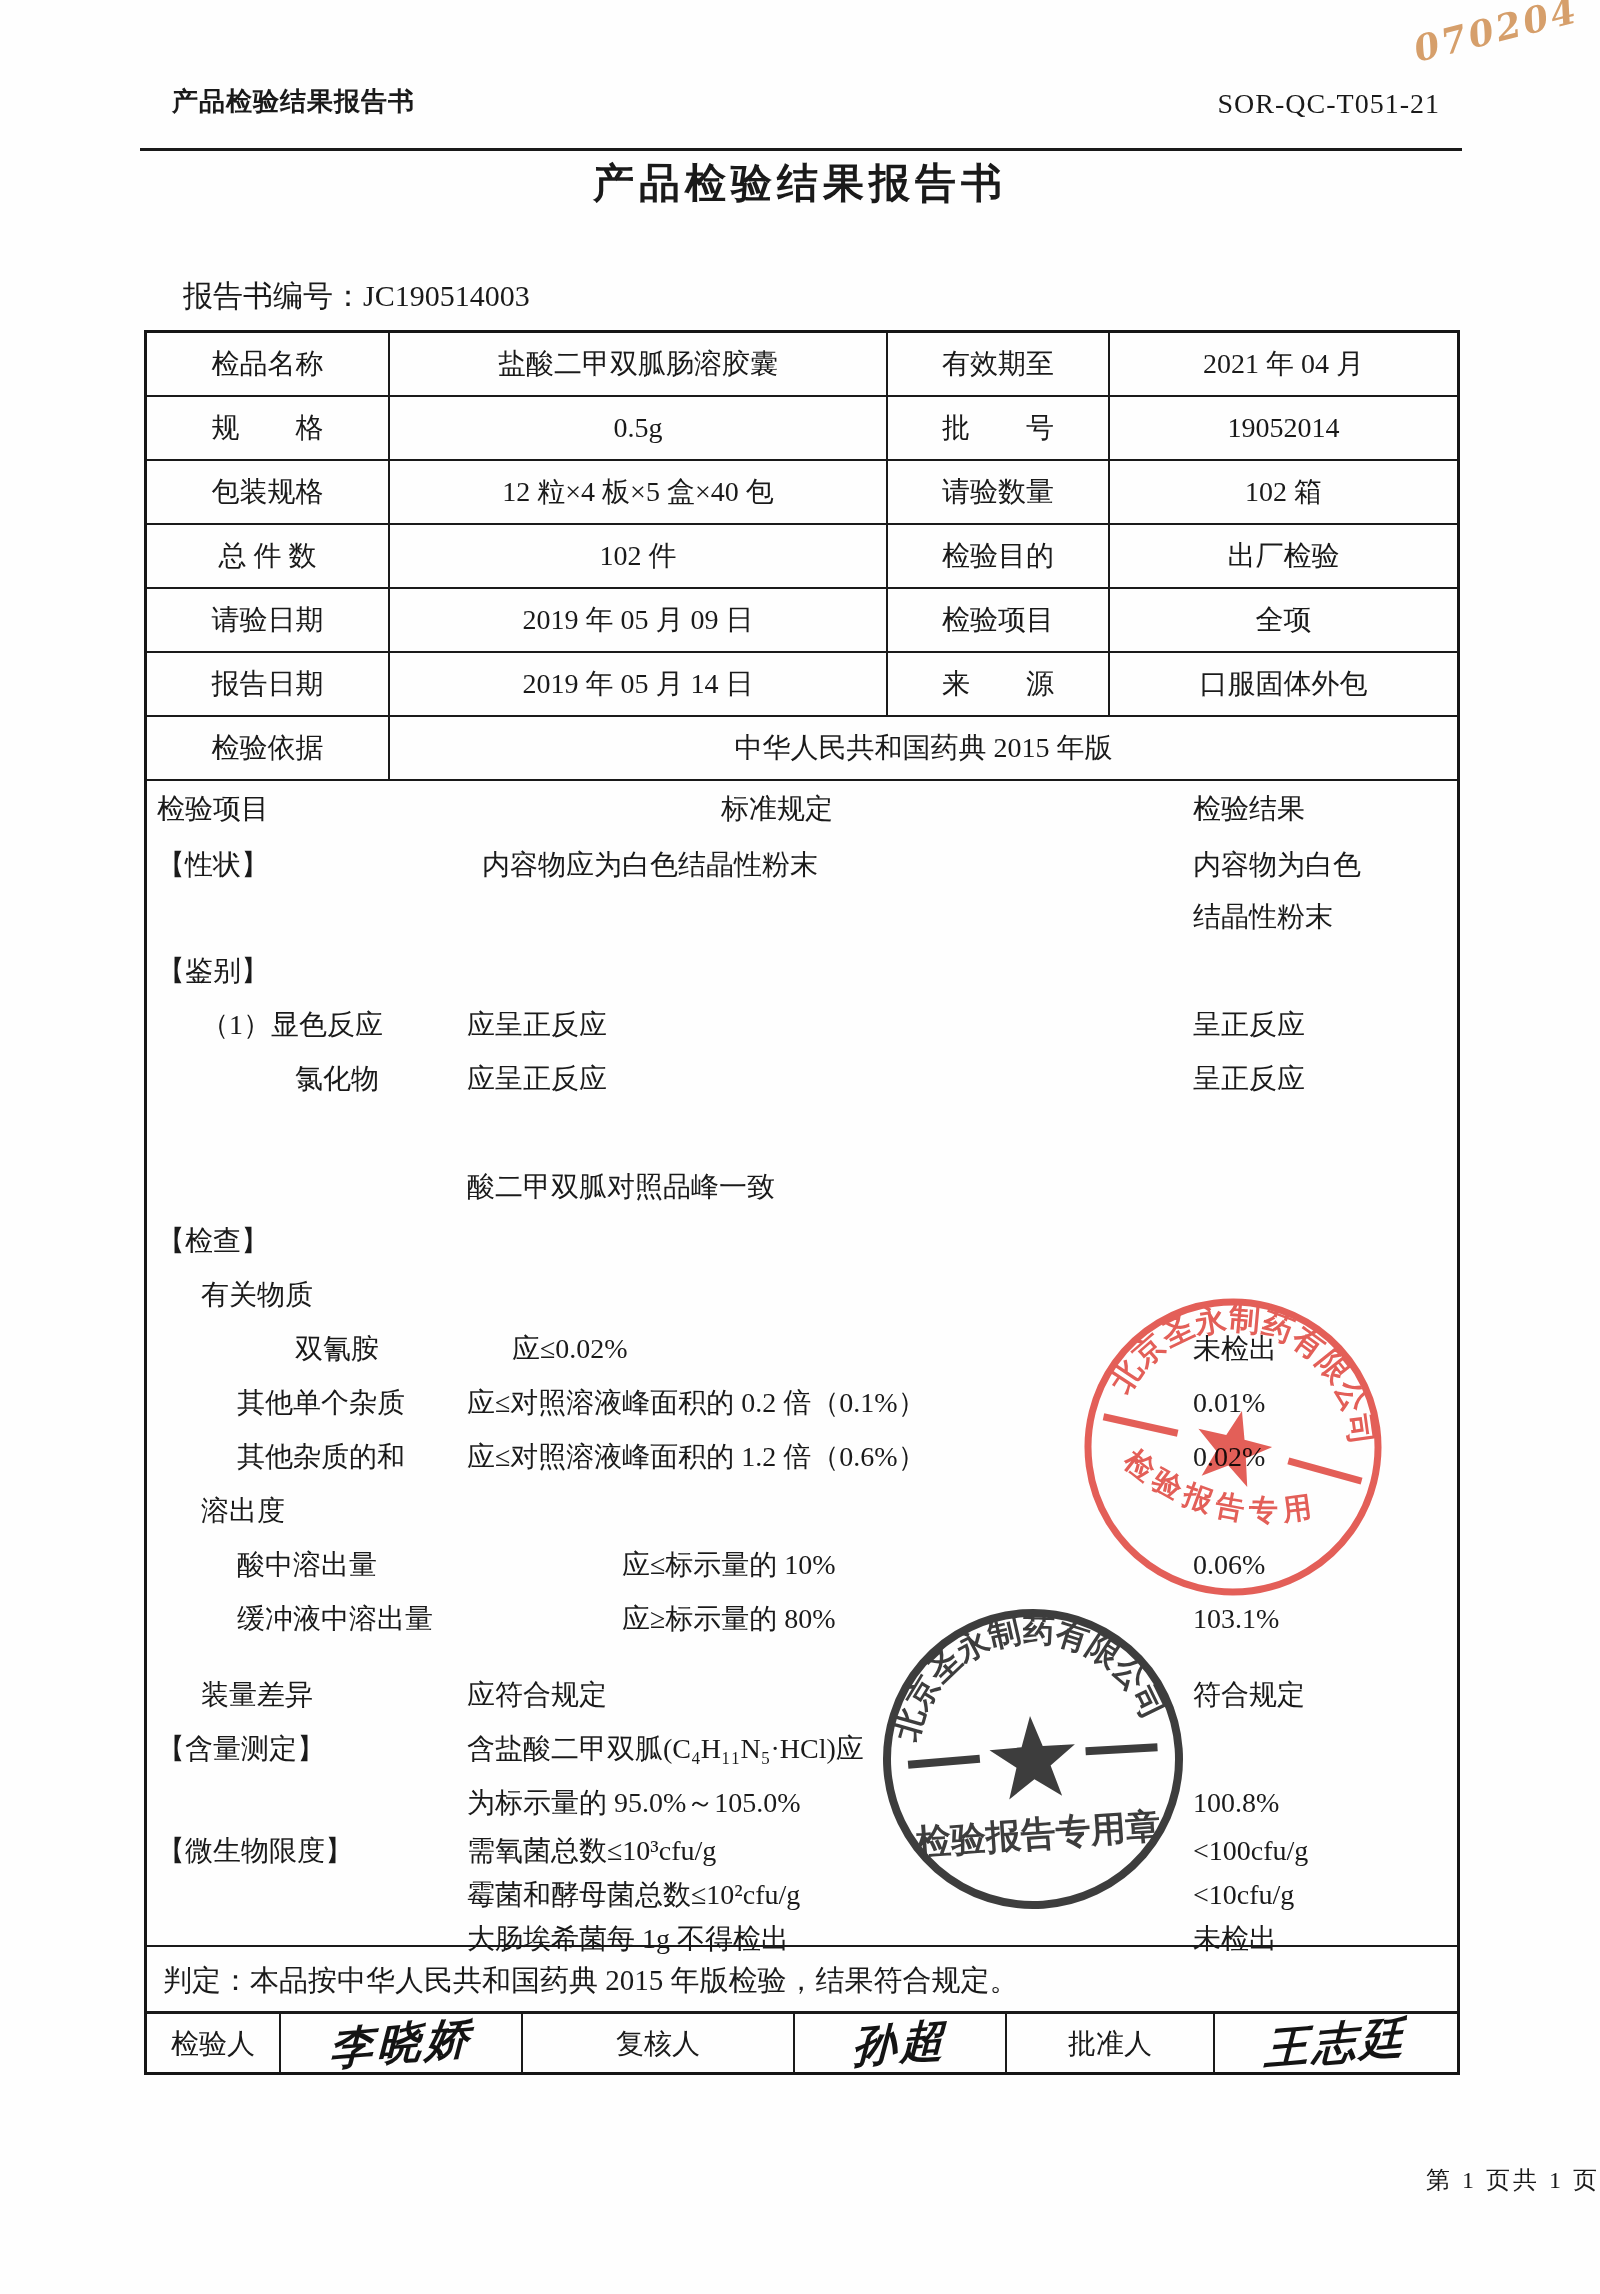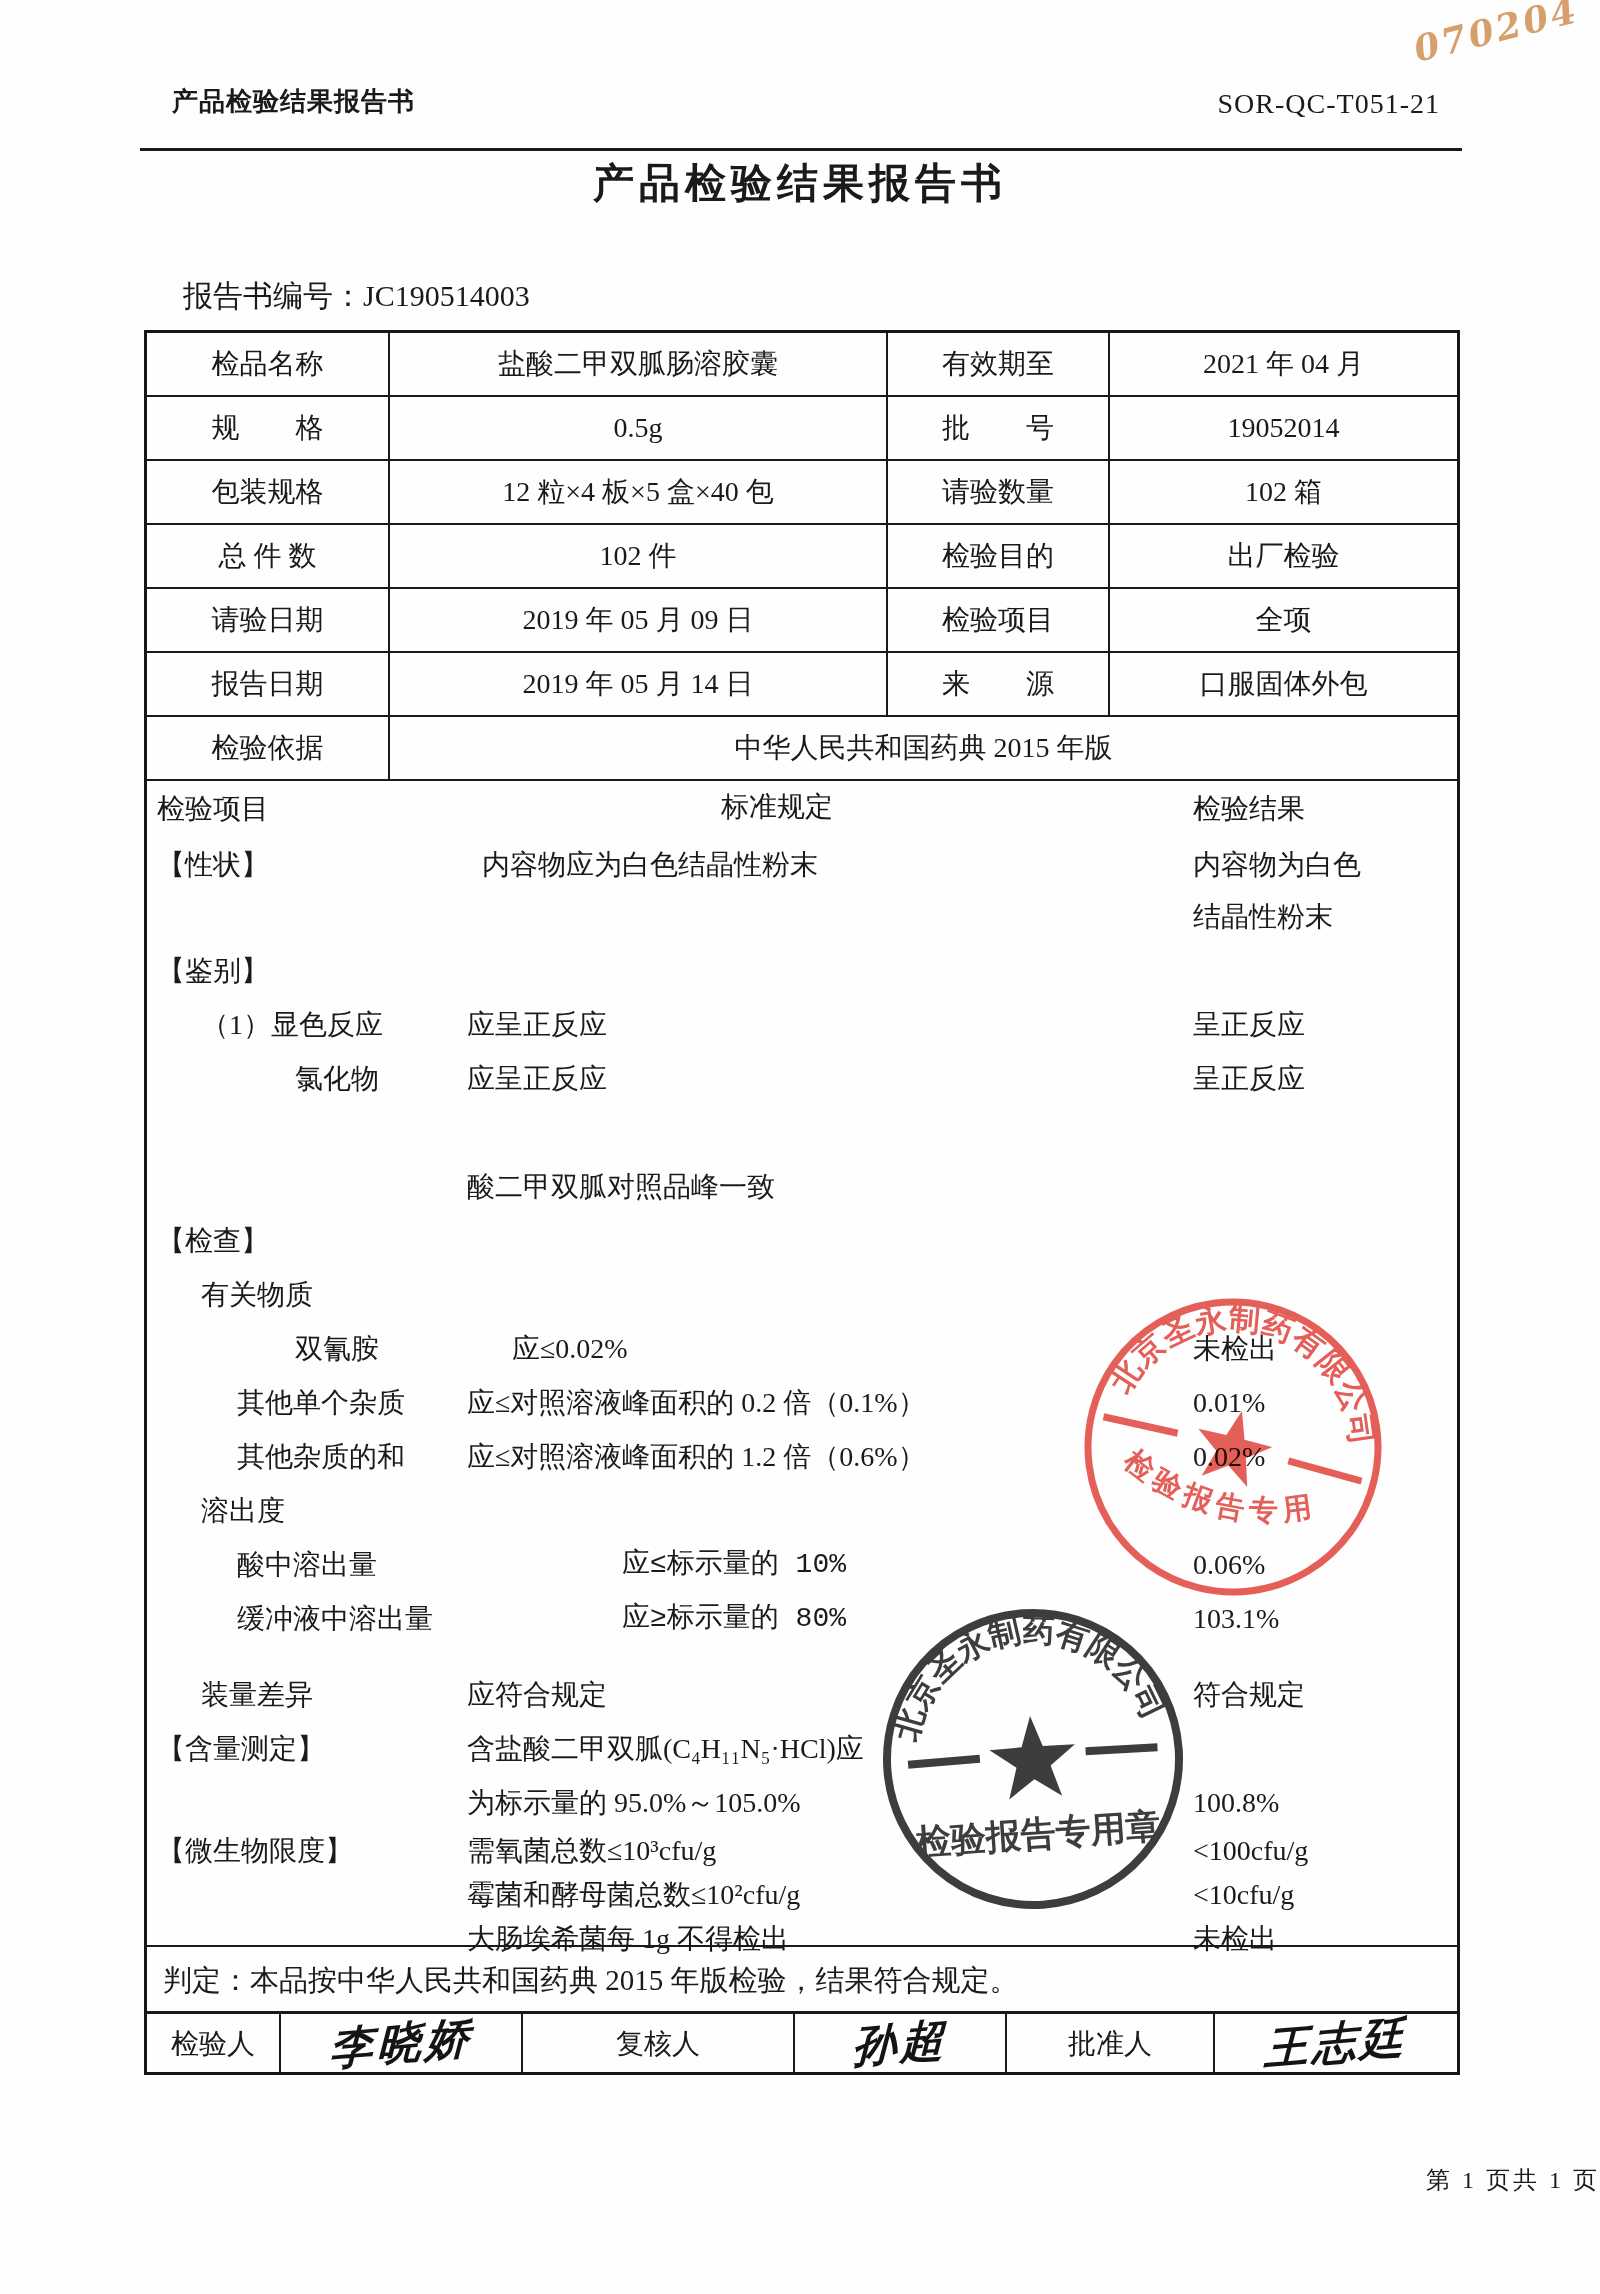--- a/index.html
+++ b/index.html
@@ -34,22 +34,22 @@
   table.info tr:first-child td{border-top:none;}
   .cw1{width:241px;} .cw2{width:496px;} .cw3{width:220px;}
 
   
   .results{position:absolute;left:0;top:441px;width:100%;height:1171px;}
   .rrow{position:absolute;left:0;width:100%;height:46px;line-height:46px;font-size:28px;}
   .c-item{position:absolute;left:0;top:0;width:330px;white-space:nowrap;}
   .c-std{position:absolute;left:320px;top:0;width:620px;white-space:nowrap;}
   .c-res{position:absolute;left:1046px;top:0;width:264px;white-space:nowrap;}
   .i0{padding-left:10px;} .i1{padding-left:54px;} .i2{padding-left:90px;} .i3{padding-left:108px;margin-left:40px;}
-  .sp15{padding-left:15px;} .sp45{padding-left:45px;} .sp155{padding-left:155px;font-family:Liberation Mono, monospace;}
-  .scenter{text-align:center;font-family:Liberation Mono, monospace;}
+  .sp15{padding-left:15px;} .sp45{padding-left:45px;} .sp155{padding-left:155px;}
+  .scenter{text-align:center;}
 
   
   .verdict{position:absolute;left:0;top:1612px;width:100%;height:66px;line-height:66px;
     border-top:2px solid #1a1a1a;font-size:29px;padding-left:16px;box-sizing:border-box;}
   .sigrow{position:absolute;left:0;top:1678px;width:100%;height:62px;
     border-top:3px solid #1a1a1a;display:flex;box-sizing:border-box;}
   .sigcell{border-right:2px solid #1a1a1a;box-sizing:border-box;height:100%;
     display:flex;align-items:center;justify-content:center;font-size:28px;overflow:visible;}
   .sigcell:last-child{border-right:none;}
   .sc1{width:134px;} .sc2{width:242px;} .sc3{width:272px;} .sc4{width:212px;} .sc5{width:208px;} .sc6{flex:1;}

